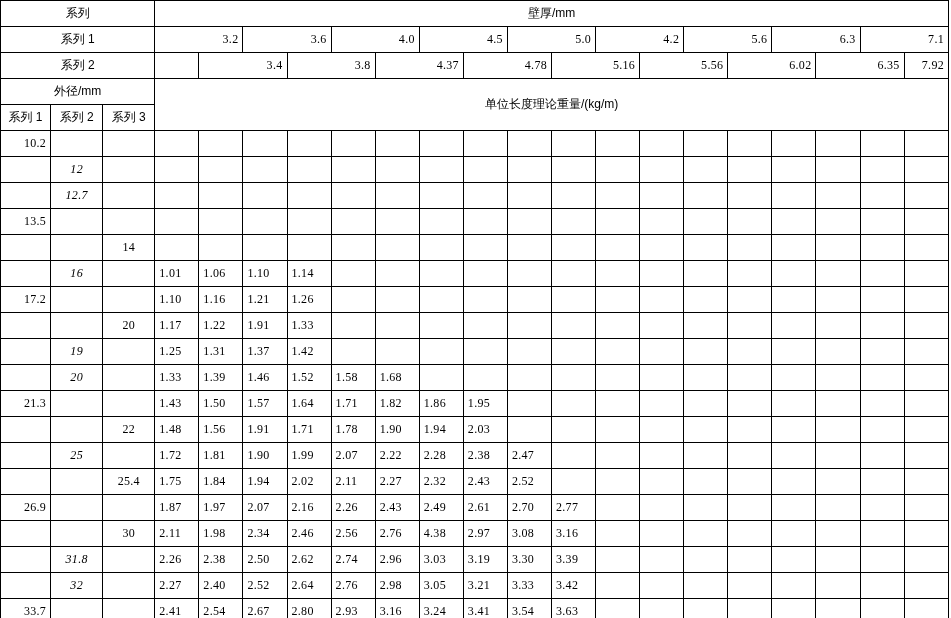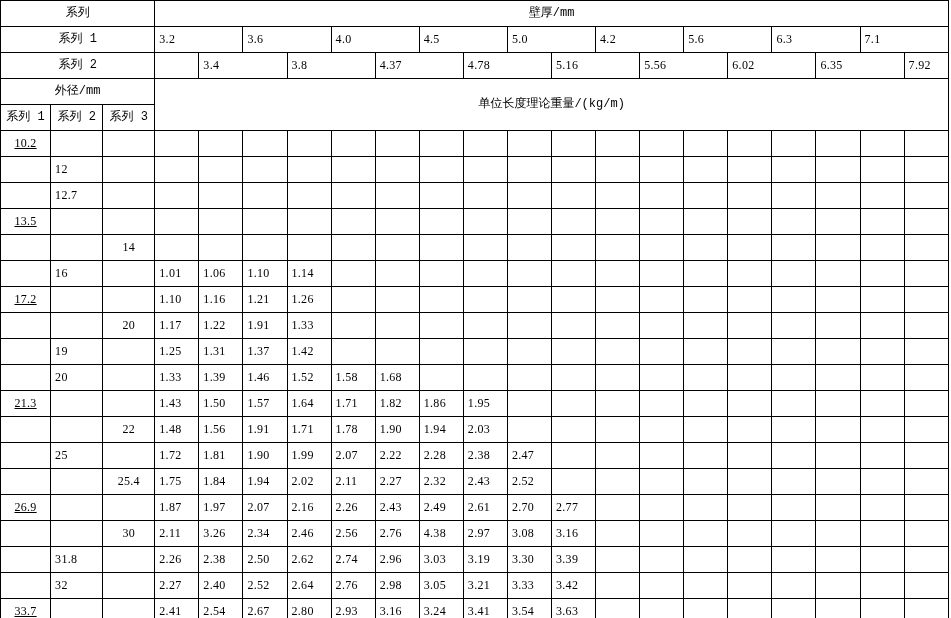--- a/index.html
+++ b/index.html
@@ -41,32 +41,32 @@
     text-align: center;
   }
   .hdr-bold {
     font-weight: bold;
   }
   
   .num {
     text-align: left;
     padding-left: 6px;
   }
-  .lbl-indent-0 { text-align: center; padding-left: 6px; text-decoration: underline; }
-  .lbl-indent-1 { text-align: left; padding-left: 6px; }
+  .lbl-indent-0 { text-align: right; padding-left: 6px; }
+  .lbl-indent-1 { text-align: center; padding-left: 6px; font-style: italic; }
   .lbl-indent-2 { text-align: center; padding-left: 6px; }
 
   
   col.c-s1 { width: 50px; }
   col.c-s2 { width: 52px; }
   col.c-s3 { width: 52px; }
   col.c-d  { width: 44px; }
   
-  .off-cell { text-align: left; padding-left: 5px; }
-  .title-cn { font-family: Liberation Mono, monospace; font-size: 12px; margin-left: 20px; }
+  .off-cell { text-align: right; padding-left: 5px; }
+  .title-cn { font-family: Liberation Sans, sans-serif; font-size: 12px; margin-left: 20px; }
   .num-cell { font-family: "Liberation Serif", "DejaVu Serif", serif; font-size: 12px; letter-spacing: .3px; }
 </style>
 </head>
 <body>
 
 <div id="sheet">
   <table class="pipe">
     <colgroup>
       <col class="c-s1">
         <col class="c-s2">
@@ -472,21 +472,21 @@
           <td class="num num-cell"></td>
           <td class="num num-cell"></td>
           <td class="num num-cell"></td>
           <td class="num num-cell"></td>
         </tr>
         <tr>
           <td class="lbl-indent-0 num-cell"></td>
           <td class="lbl-indent-1 num-cell"></td>
           <td class="lbl-indent-2 num-cell">30</td>
           <td class="num num-cell">2.11</td>
-          <td class="num num-cell">3.26</td>
+          <td class="num num-cell">1.98</td>
           <td class="num num-cell">2.34</td>
           <td class="num num-cell">2.46</td>
           <td class="num num-cell">2.56</td>
           <td class="num num-cell">2.76</td>
           <td class="num num-cell">4.38</td>
           <td class="num num-cell">2.97</td>
           <td class="num num-cell">3.08</td>
           <td class="num num-cell">3.16</td>
           <td class="num num-cell"></td>
           <td class="num num-cell"></td>

